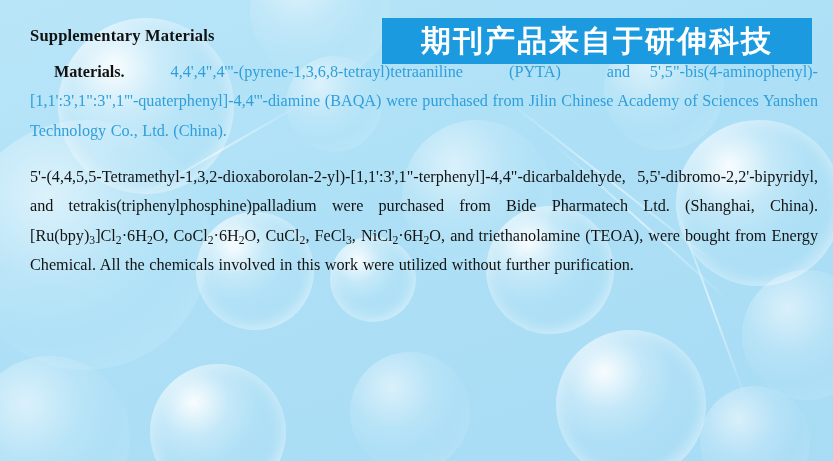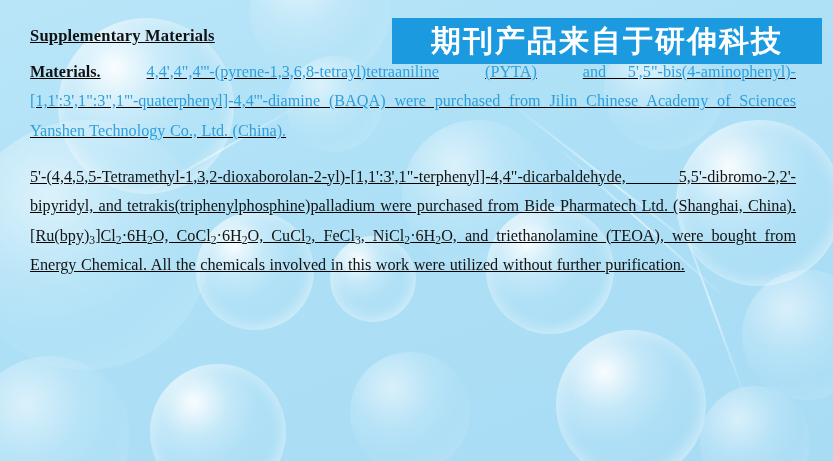--- a/index.html
+++ b/index.html
@@ -54,22 +54,21 @@
     position: absolute;
     background: linear-gradient(90deg, rgba(255,255,255,0.0), rgba(255,255,255,0.55), rgba(255,255,255,0.0));
     height: 2px;
     border-radius: 2px;
     transform-origin: center;
   }
   
   .content {
     position: relative;
     z-index: 3;
-    padding: 26px 37px 0 30px;
-    text-decoration: underline;
+    padding: 26px 15px 0 30px;
   }
   .heading {
     font-weight: bold;
     font-size: 16.5px;
     color: #111111;
     letter-spacing: 0.2px;
     margin: 0 0 12px 0;
     line-height: 1.2;
   }
   .para {
@@ -80,35 +79,36 @@
     margin: 0;
     color: #131313;
     word-spacing: 0.5px;
   }
   .para.blue {
     color: #2f9fdc;
   }
   .lead {
     font-weight: bold;
     color: #111111;
+    margin-left: 24px;
   }
   .gapwide { display: inline-block; width: 46px; }
   .p-black {
     margin-top: 16px;
   }
   sub {
     font-size: 0.72em;
     vertical-align: -0.22em;
     line-height: 0;
   }
   
   .banner {
     position: absolute;
     top: 18px;
-    left: 392px;
+    left: 382px;
     width: 430px;
     height: 46px;
     background: #1b9ae0;
     display: flex;
     align-items: center;
     justify-content: center;
     z-index: 5;
   }
   .banner-text {
     color: #ffffff;

